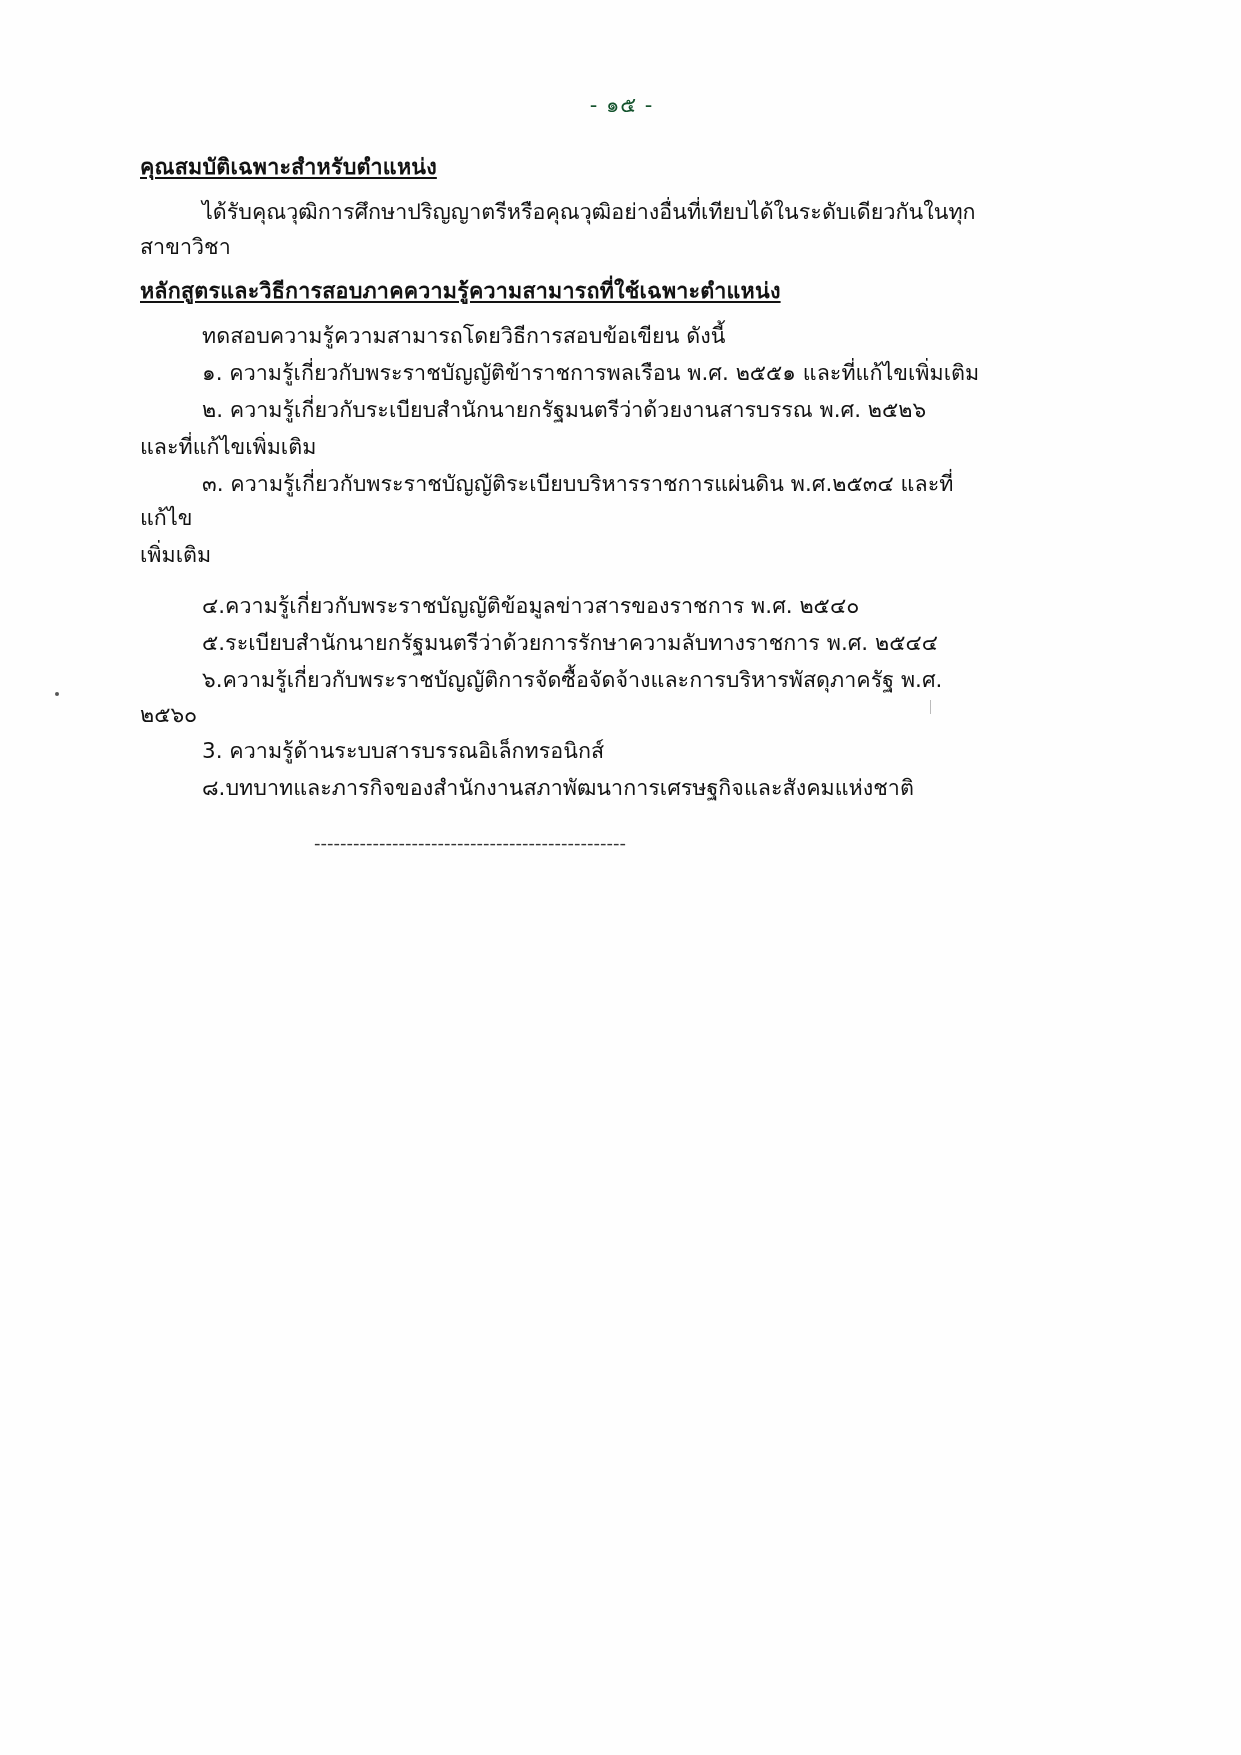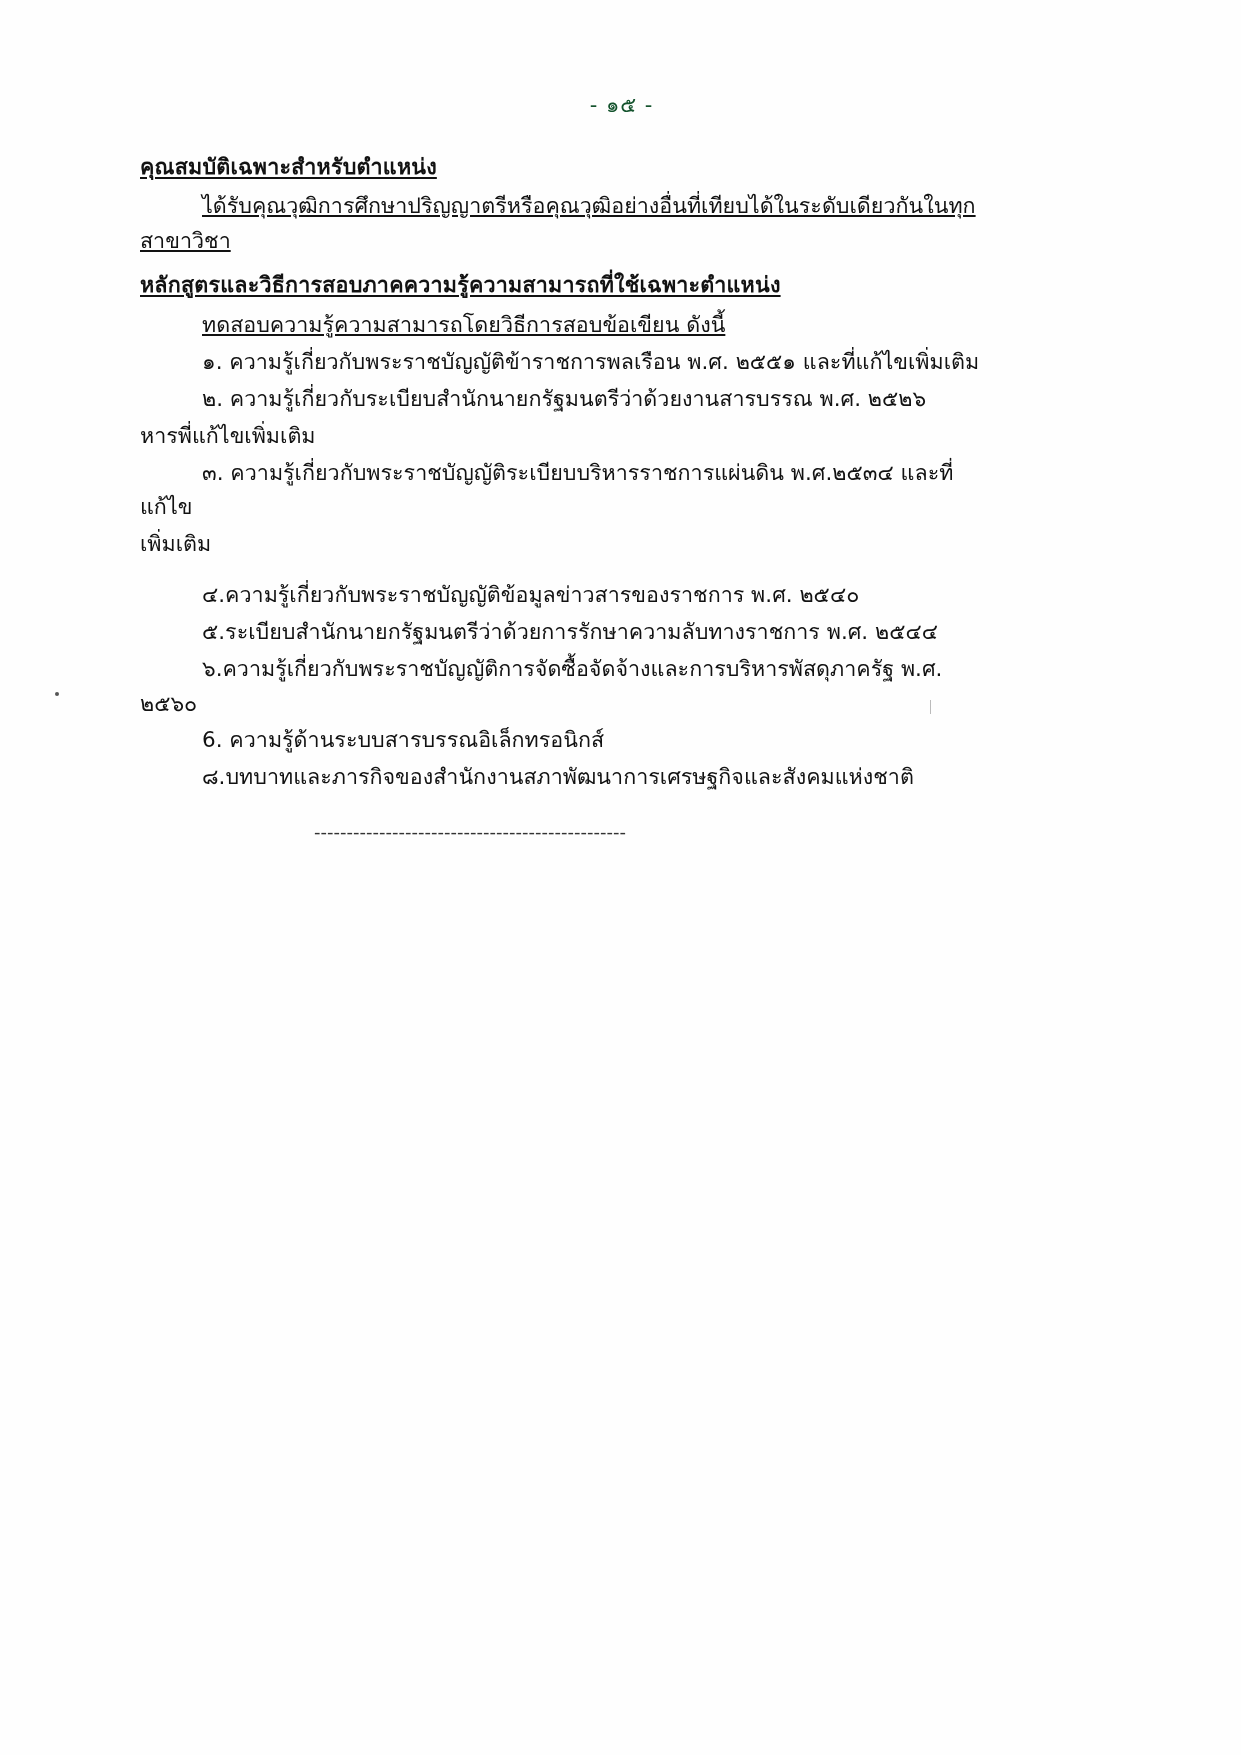--- a/index.html
+++ b/index.html
@@ -39,23 +39,22 @@
     color: #121212;
   }
   .heading {
     text-decoration: underline;
     text-underline-offset: 3px;
     font-weight: 700;
     margin: 0 0 4px 0;
     letter-spacing: 0.2px;
   }
   .para {
-    margin: 4px 0 2px 0;
+    margin: 10px 0 2px 0;
     text-indent: 62px;
-    text-decoration: underline;
   }
   .heading2 {
     text-decoration: underline;
     text-underline-offset: 3px;
     font-weight: 600;
     margin: 10px 0 5px 0;
     letter-spacing: 0.2px;
   }
   .list {
     list-style: none;
@@ -107,27 +106,27 @@
 
     <p class="para">ได้รับคุณวุฒิการศึกษาปริญญาตรีหรือคุณวุฒิอย่างอื่นที่เทียบได้ในระดับเดียวกันในทุกสาขาวิชา</p>
 
     <div class="heading2">หลักสูตรและวิธีการสอบภาคความรู้ความสามารถที่ใช้เฉพาะตำแหน่ง</div>
 
     <p class="para">ทดสอบความรู้ความสามารถโดยวิธีการสอบข้อเขียน ดังนี้</p>
 
     <ul class="list">
       <li>๑. ความรู้เกี่ยวกับพระราชบัญญัติข้าราชการพลเรือน พ.ศ. ๒๕๕๑ และที่แก้ไขเพิ่มเติม</li>
       <li>๒. ความรู้เกี่ยวกับระเบียบสำนักนายกรัฐมนตรีว่าด้วยงานสารบรรณ พ.ศ. ๒๕๒๖</li>
-      <li class="no-indent" style="text-indent:0">หารพี่แก้ไขเพิ่มเติม</li>
+      <li class="no-indent" style="text-indent:0">และที่แก้ไขเพิ่มเติม</li>
       <li>๓. ความรู้เกี่ยวกับพระราชบัญญัติระเบียบบริหารราชการแผ่นดิน พ.ศ.๒๕๓๔ และที่แก้ไข</li>
       <li class="no-indent" style="text-indent:0">เพิ่มเติม</li>
       <li style="margin-top:16px">๔.ความรู้เกี่ยวกับพระราชบัญญัติข้อมูลข่าวสารของราชการ พ.ศ. ๒๕๔๐</li>
       <li>๕.ระเบียบสำนักนายกรัฐมนตรีว่าด้วยการรักษาความลับทางราชการ พ.ศ. ๒๕๔๔</li>
       <li>๖.ความรู้เกี่ยวกับพระราชบัญญัติการจัดซื้อจัดจ้างและการบริหารพัสดุภาครัฐ พ.ศ. ๒๕๖๐</li>
-      <li>6. ความรู้ด้านระบบสารบรรณอิเล็กทรอนิกส์</li>
+      <li>3. ความรู้ด้านระบบสารบรรณอิเล็กทรอนิกส์</li>
       <li>๘.บทบาทและภารกิจของสำนักงานสภาพัฒนาการเศรษฐกิจและสังคมแห่งชาติ</li>
     </ul>
 
     <div class="divider">------------------------------------------------</div>
 
   </div>
 
   <div class="stray-dot"></div>
   <div class="stray-mark"></div>
 

